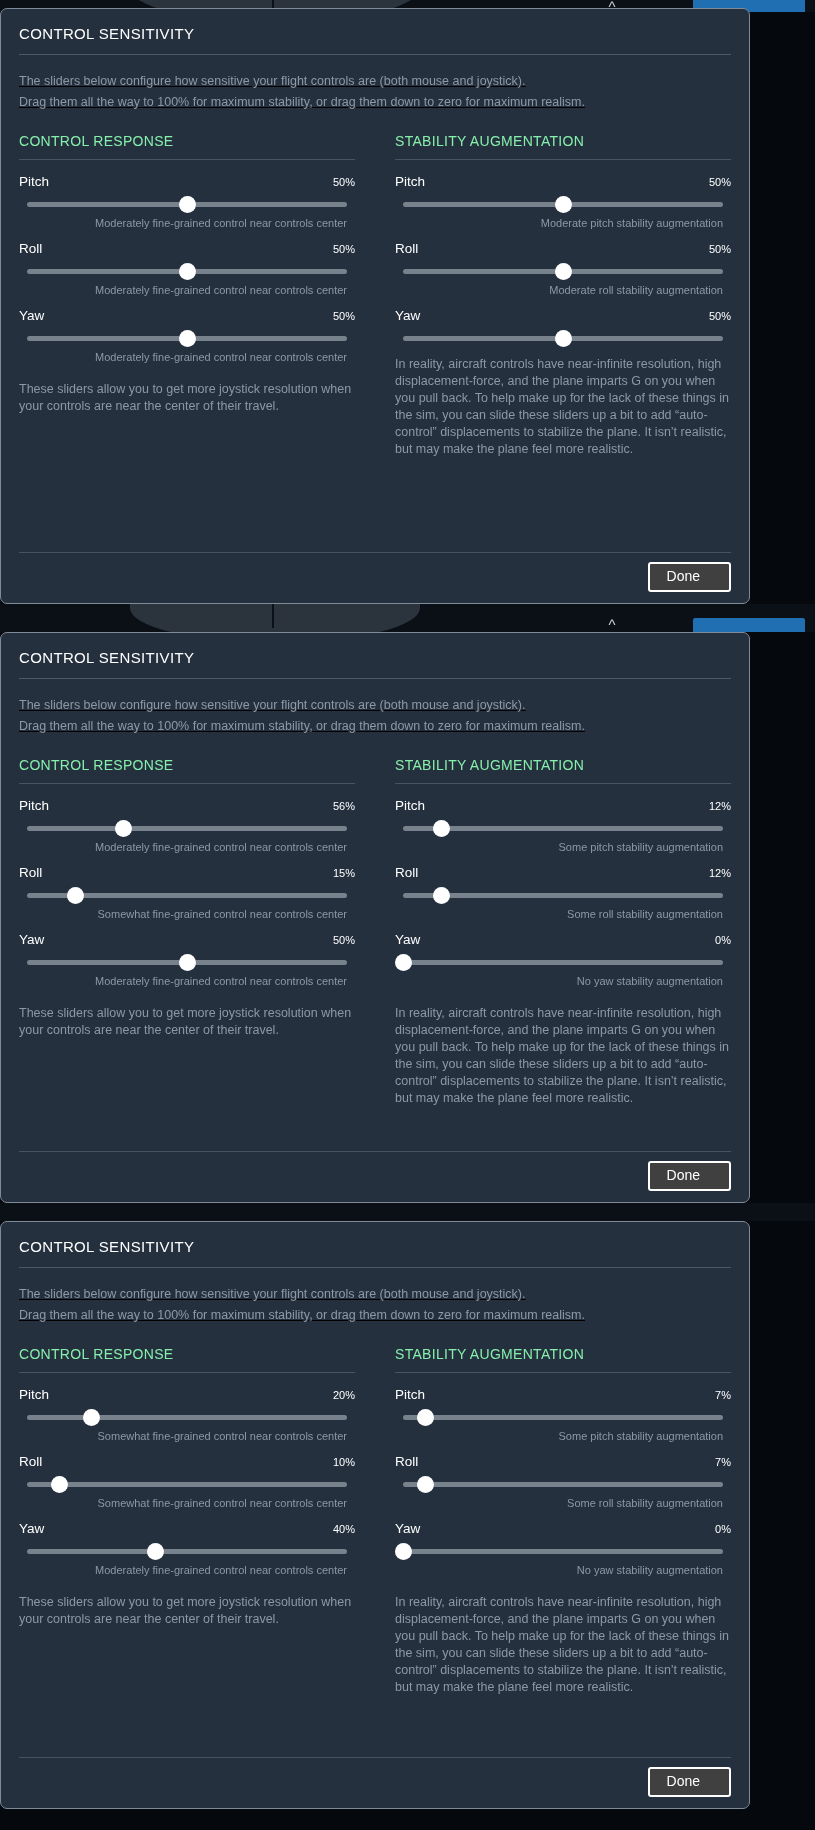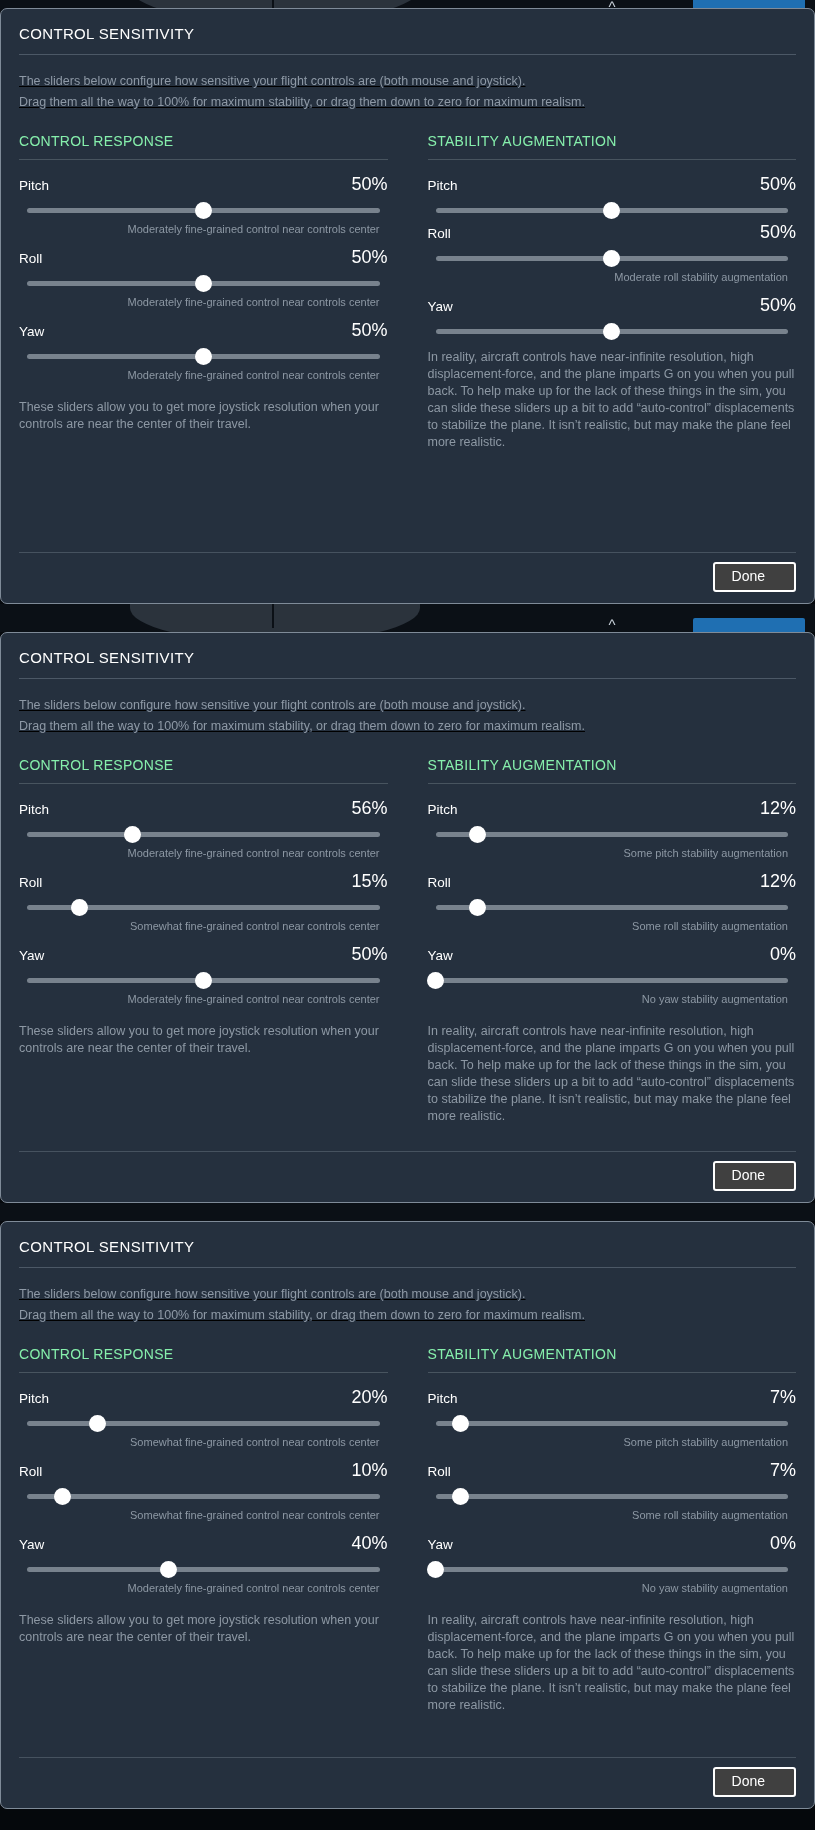--- a/index.html
+++ b/index.html
@@ -59,21 +59,21 @@
     width: 112px;
     height: 24px;
     background: #1f6fb2;
     border-radius: 2px;
   }
 
   
   .panel {
     position: absolute;
     left: 0;
-    width: 815px;
+    width: 750px;
     background: #25303e;
     border: 1px solid #7f8b98;
     border-radius: 7px;
     padding: 14px 18px 0 18px;
   }
   .panel.p1 { border-top-left-radius: 7px; border-top-right-radius: 7px; }
 
   .title {
     color: #ffffff;
     font-size: 15px;
@@ -116,21 +116,21 @@
 
   .slider-row { padding-bottom: 4px; }
   .slider-top {
     display: flex;
     justify-content: space-between;
     align-items: baseline;
     color: #ffffff;
     font-size: 13.5px;
     padding-bottom: 7px;
   }
-  .slider-val { font-size: 18px; }
+  .slider-val { font-size: 11px; }
 
   .track-wrap {
     position: relative;
     height: 16px;
     margin: 0 8px;
   }
   .track {
     position: absolute;
     left: 0; right: 0;
     top: 6px;
@@ -262,20 +262,21 @@
         <div>
             <div class="slider-row">
               <div class="slider-top">
                 <span>Pitch</span>
                 <span class="slider-val">50%</span>
               </div>
               <div class="track-wrap">
                 <div class="track"></div>
                 <div class="knob" style="left: 50%;"></div>
               </div>
+              <div class="hint">Moderate pitch stability augmentation</div>
             </div>
             <div class="slider-row">
               <div class="slider-top">
                 <span>Roll</span>
                 <span class="slider-val">50%</span>
               </div>
               <div class="track-wrap">
                 <div class="track"></div>
                 <div class="knob" style="left: 50%;"></div>
               </div>

